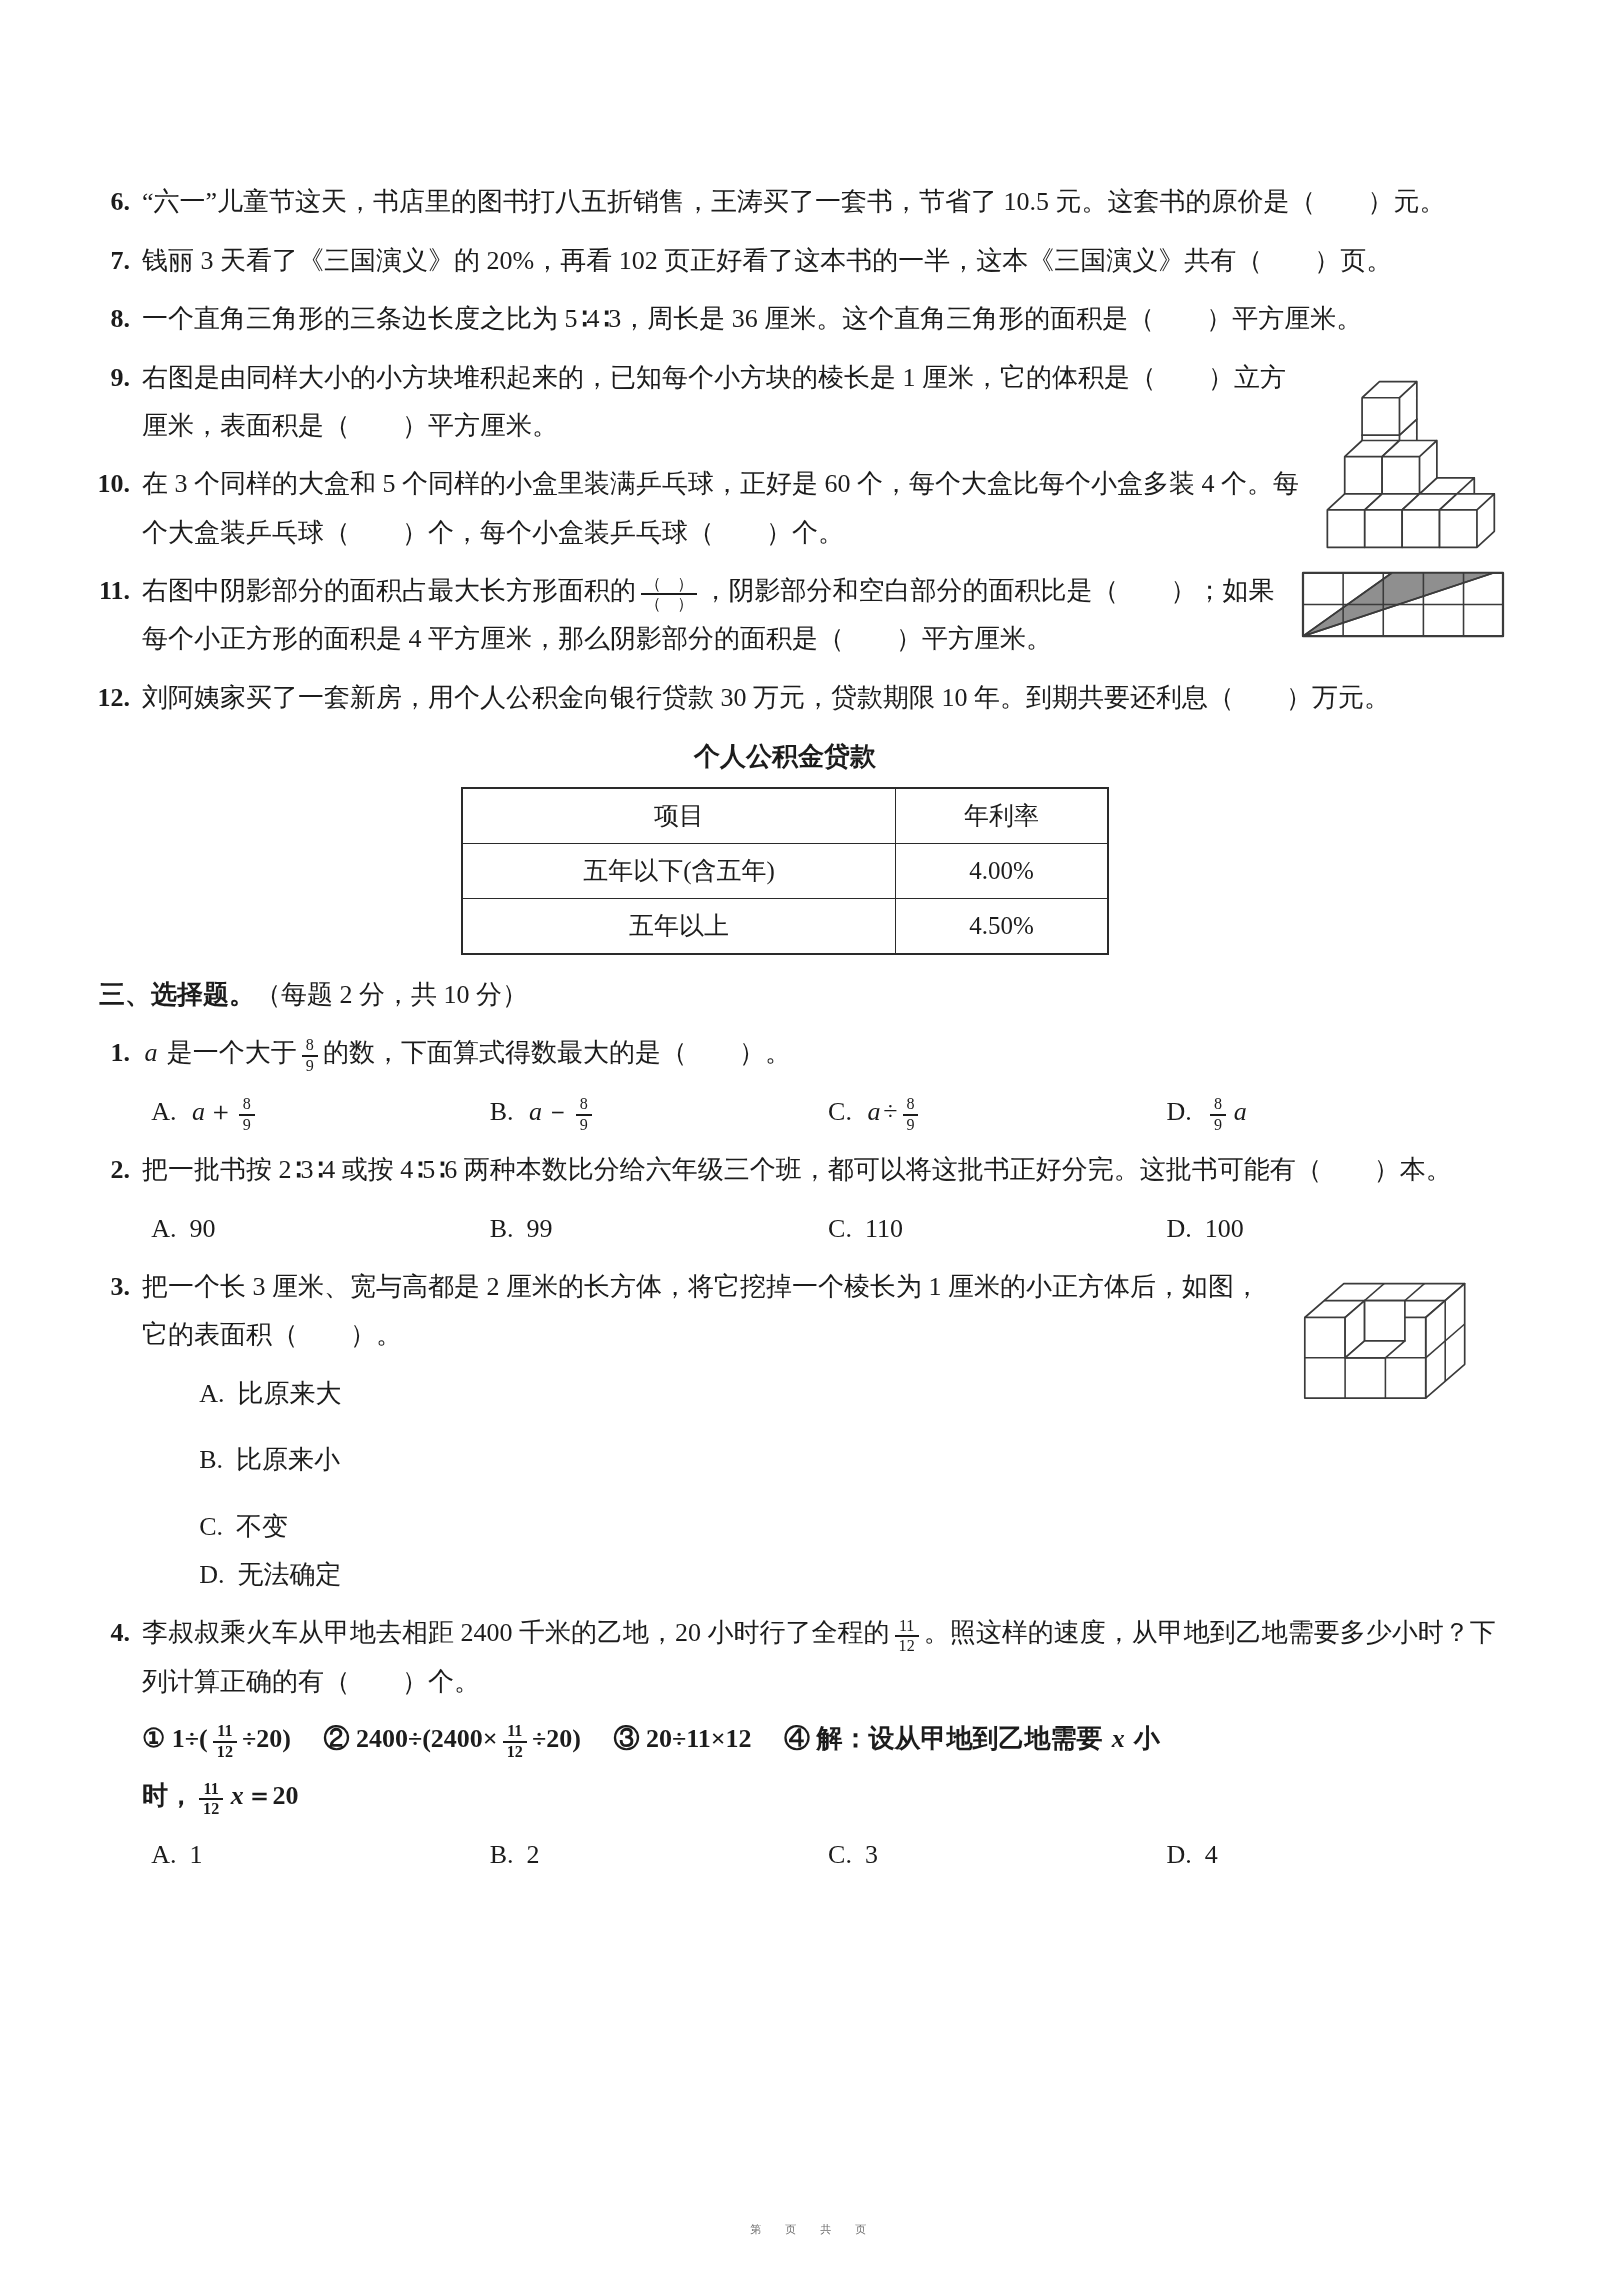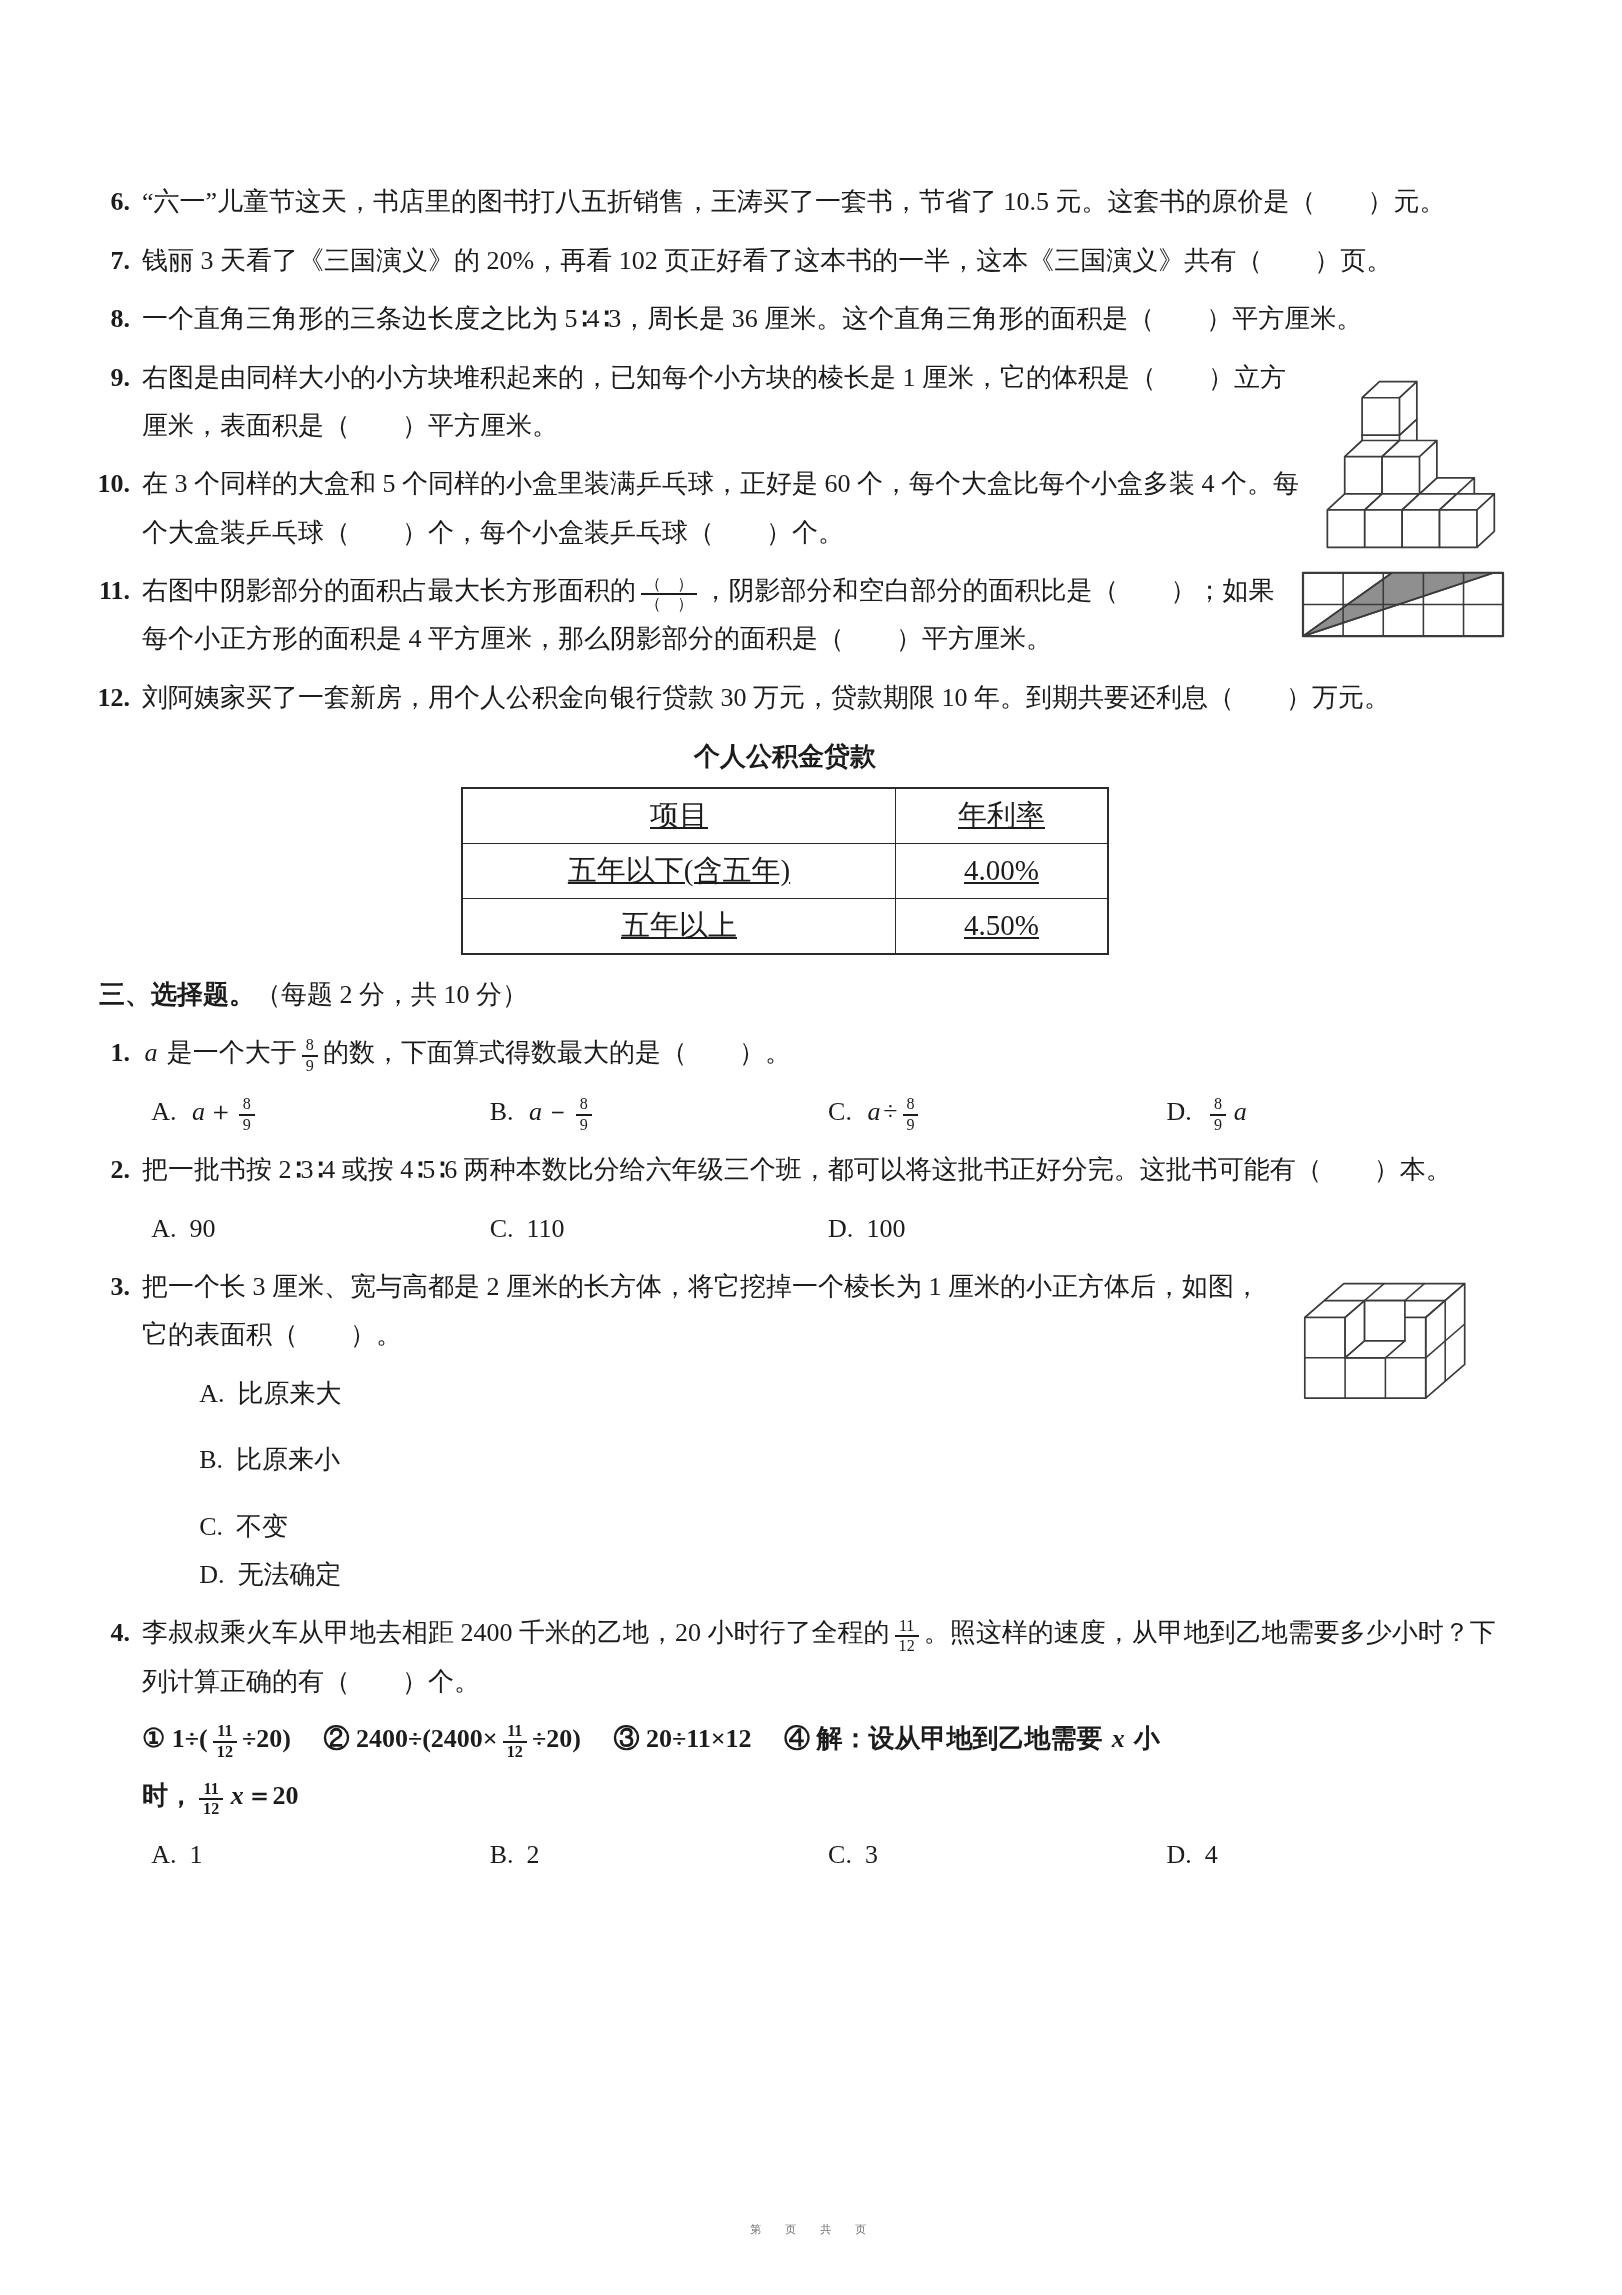--- a/index.html
+++ b/index.html
@@ -27,21 +27,21 @@
   .fig{float:right;margin:0 0 7.9px 17px;}
   .fig-cube{width:187px;margin-top:-6.5px;}
   .fig-grid{width:204px;margin-top:3.9px;}
   .fig-cuboid{width:208px;margin-top:-3.9px;}
   .fig svg{display:block;width:100%;height:auto;}
   .fig polygon,.fig rect,.fig path{fill:#fff;stroke:#3b3b3b;stroke-width:2.6;stroke-linejoin:round;}
   .fig line{stroke:#3b3b3b;stroke-width:2.4;}
   .fig .shaded{fill:var(--shade,#8f8f8f);stroke:#3b3b3b;}
   
   .tbl-title{text-align:center;font-weight:700;margin:17px auto 13px;}
-  table.loan{border-collapse:collapse;width:648px;margin:0 auto 22px;font-size:29px;text-decoration:underline;}
+  table.loan{border-collapse:collapse;width:648px;margin:0 auto 22px;font-size:25px;}
   table.loan th,table.loan td{border:1.6px solid #2a2a2a;text-align:center;
         height:54px;font-weight:400;padding:0 6.5px;}
   table.loan{border:2.6px solid #2a2a2a;}
   table.loan th:first-child,table.loan td:first-child{width:419px;}
   
   .sec-head{margin:22px 0 17px 34px;}
   .sec-head .hb{font-weight:700;}
   
   .footer{position:absolute;bottom:58px;left:0;width:100%;text-align:center;
           font-size:11px;color:#6f6f6f;letter-spacing:6.5px;}
@@ -117,20 +117,21 @@
 
     <div id="choice-questions">
         <div class="q"><span class="q-num">1.</span><span class="q-body"><span class="var">a</span><span> 是一个大于</span><span class="frac"><span class="fn">8</span><span class="fd">9</span></span><span>的数，下面算式得数最大的是（　　）。</span></span><div class="opts">
             <span class="opt"><span class="opt-label">A.</span><span><span class="var">a</span><span>＋</span><span class="frac"><span class="fn">8</span><span class="fd">9</span></span></span></span>
             <span class="opt"><span class="opt-label">B.</span><span><span class="var">a</span><span>－</span><span class="frac"><span class="fn">8</span><span class="fd">9</span></span></span></span>
             <span class="opt"><span class="opt-label">C.</span><span><span class="var">a</span><span>÷</span><span class="frac"><span class="fn">8</span><span class="fd">9</span></span></span></span>
             <span class="opt"><span class="opt-label">D.</span><span><span class="frac"><span class="fn">8</span><span class="fd">9</span></span><span class="var">a</span></span></span>
           </div></div>
         <div class="q"><span class="q-num">2.</span><span class="q-body"><span>把一批书按 2∶3∶4 或按 4∶5∶6 两种本数比分给六年级三个班，都可以将这批书正好分完。这批书可能有（　　）本。</span></span><div class="opts">
             <span class="opt"><span class="opt-label">A.</span><span><span>90</span></span></span>
+            <span class="opt"><span class="opt-label">B.</span><span><span>99</span></span></span>
             <span class="opt"><span class="opt-label">C.</span><span><span>110</span></span></span>
             <span class="opt"><span class="opt-label">D.</span><span><span>100</span></span></span>
           </div></div>
         <div class="q"><span class="q-num">3.</span><span class="fig fig-cuboid">
             <svg viewBox="0 0 320 230" xmlns="http://www.w3.org/2000/svg">
 
     <polygon points="12,90 198,90 258,38 72,38"></polygon>
     <line x1="74" y1="90" x2="134" y2="38"></line>
     <line x1="136" y1="90" x2="196" y2="38"></line>
     <line x1="42" y1="64" x2="228" y2="64"></line>

